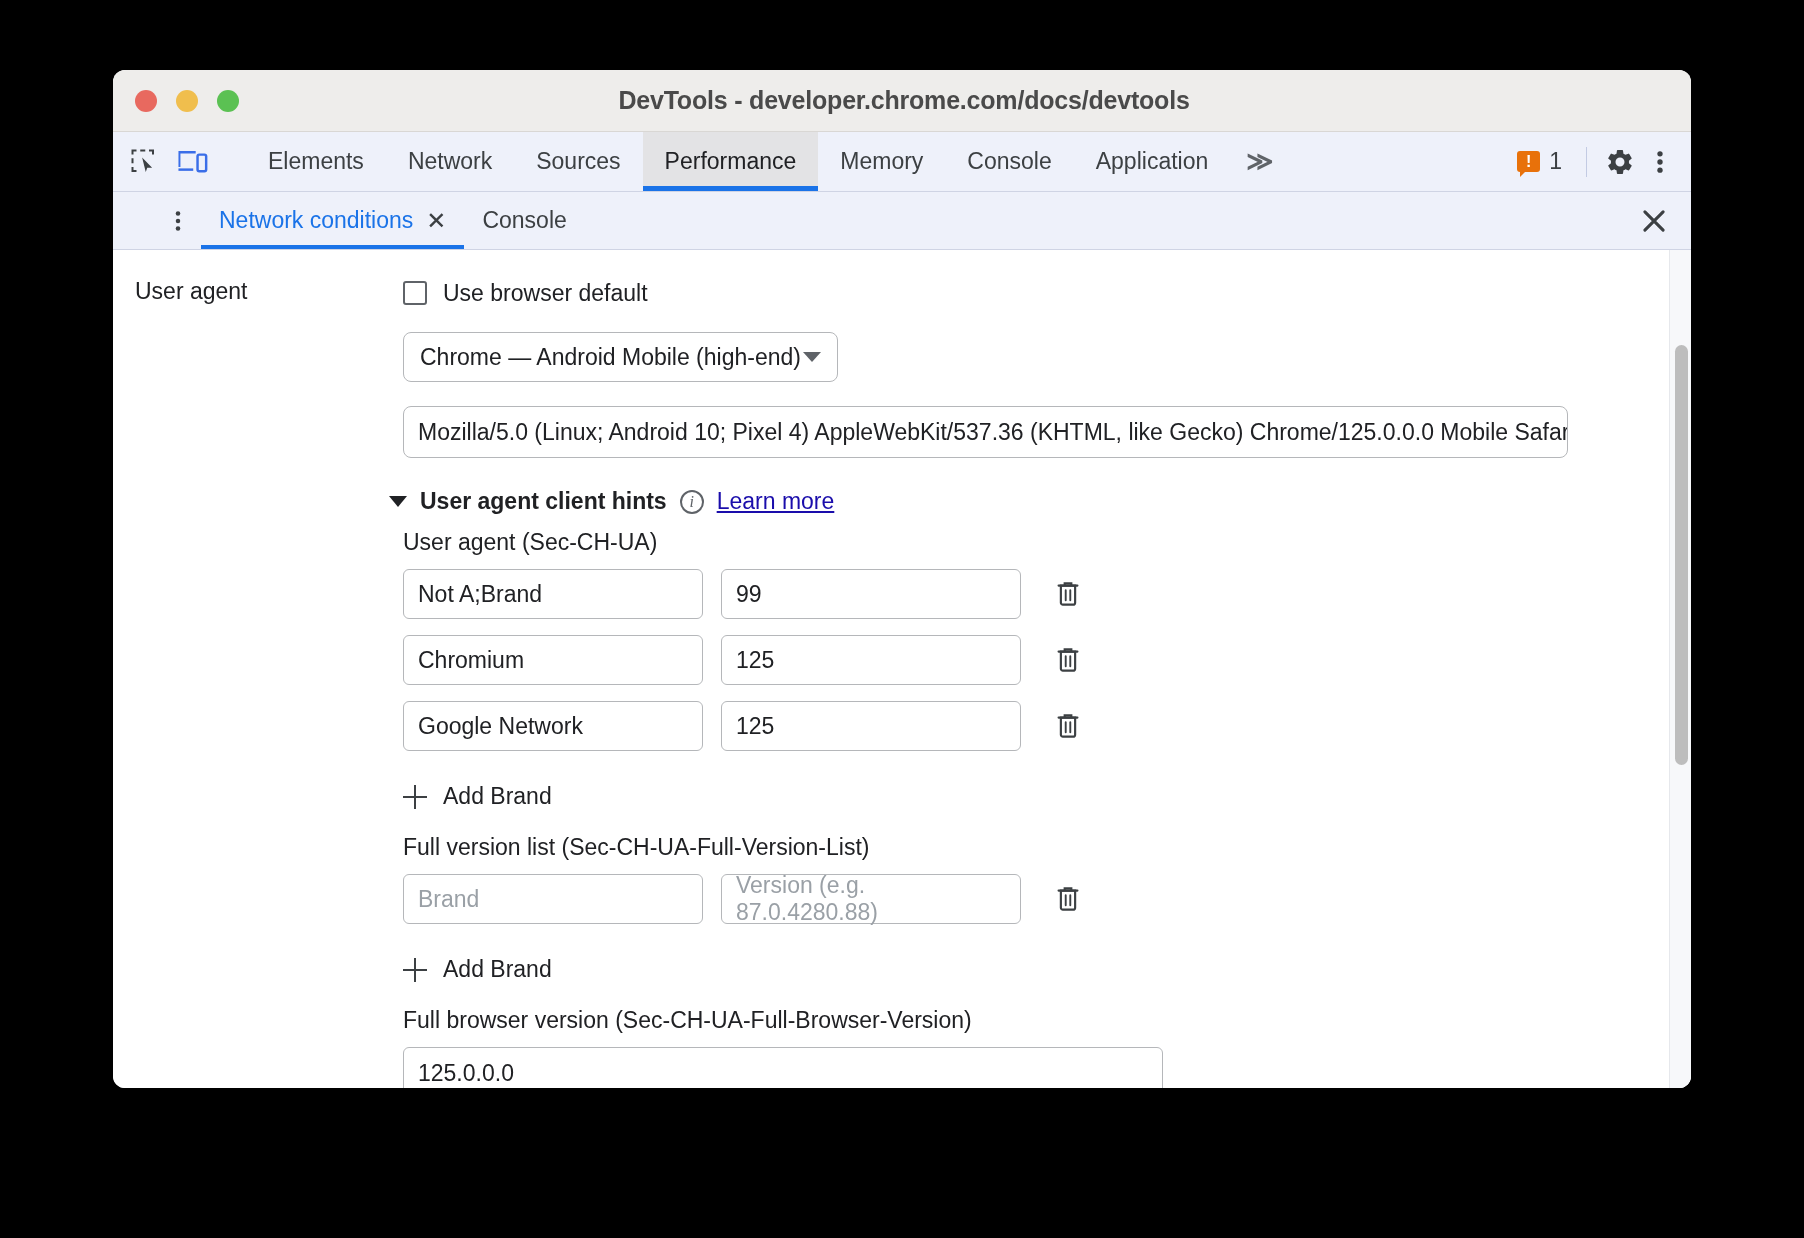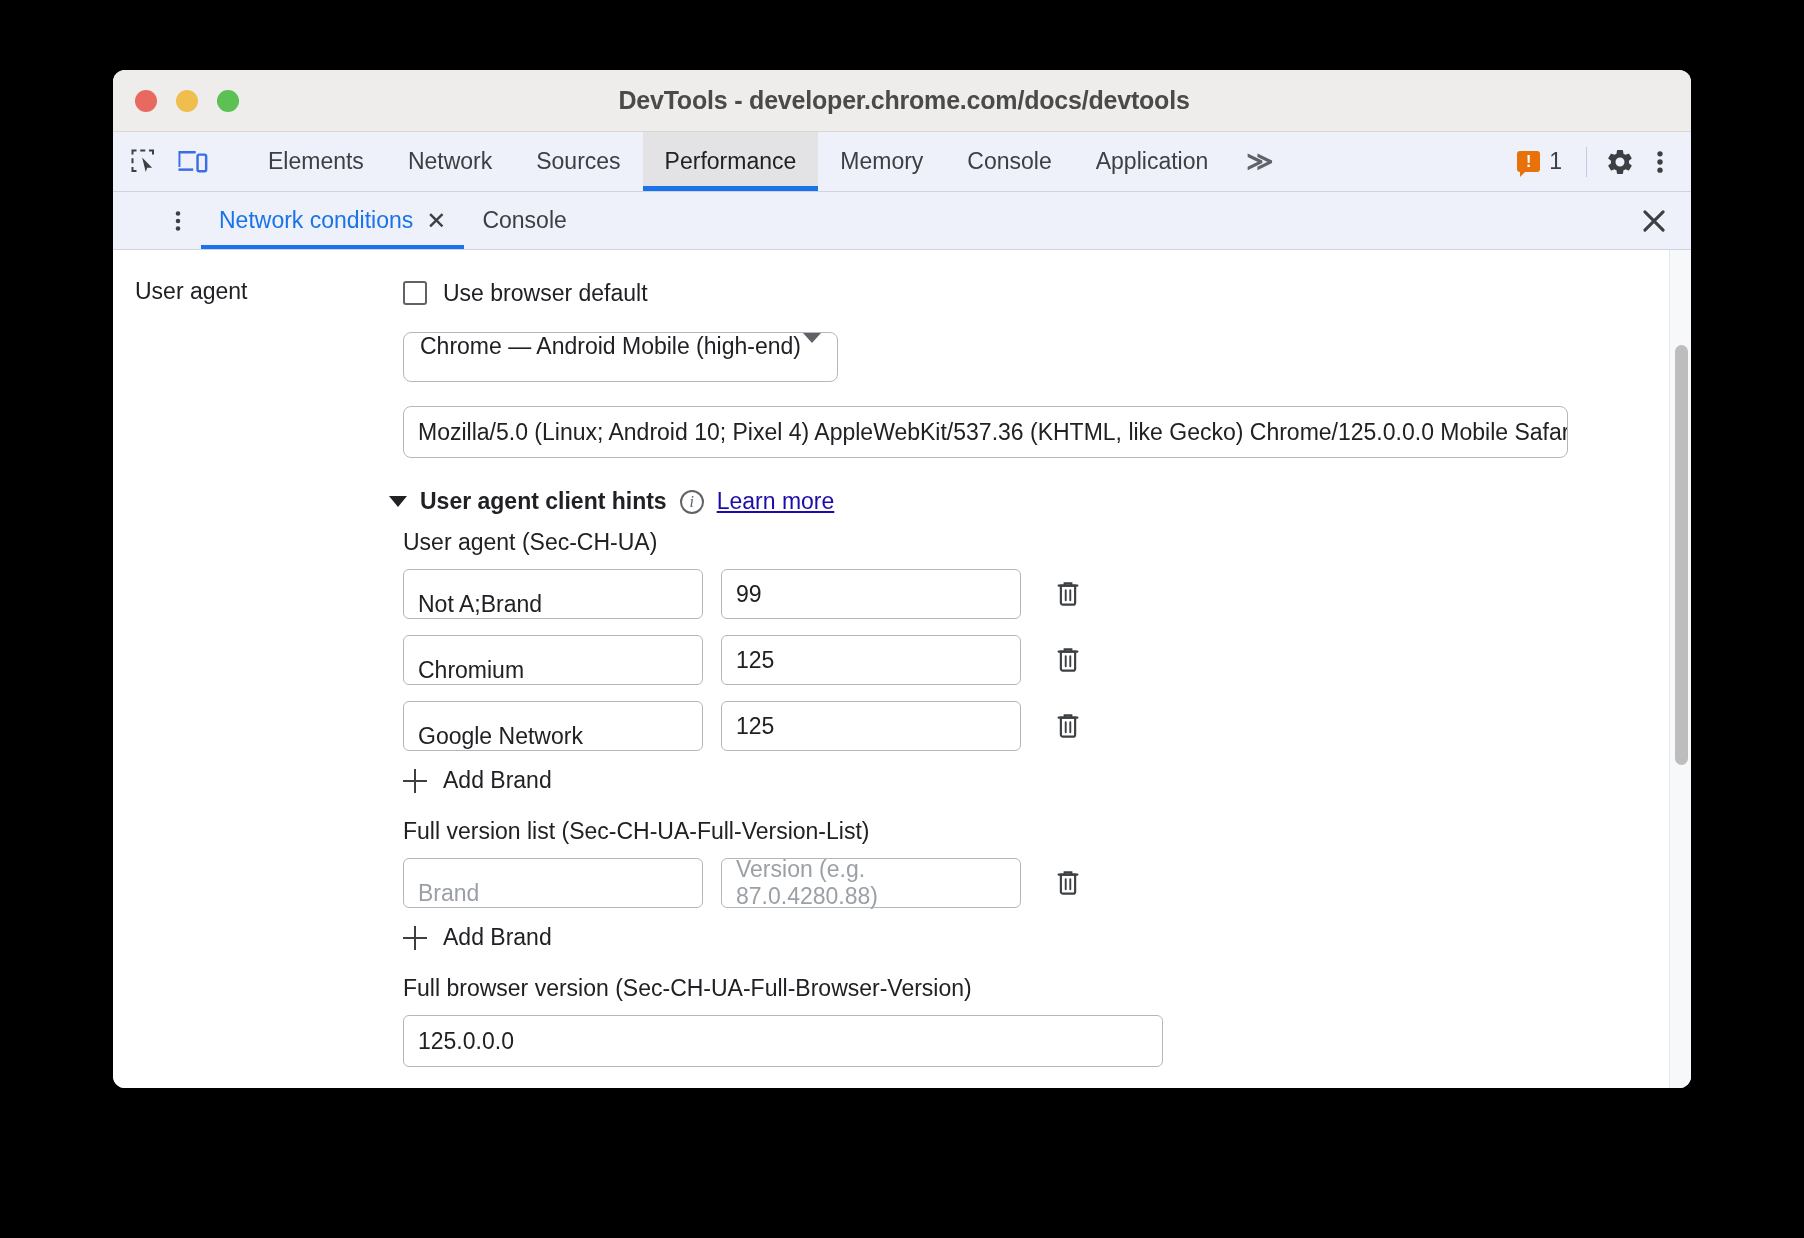--- a/index.html
+++ b/index.html
@@ -247,20 +247,21 @@
     color: #202124;
   }
 
   .select-box {
     width: 435px;
     height: 50px;
     border: 1px solid #b5b7ba;
     border-radius: 8px;
     background: #ffffff;
     display: flex;
+    align-items: center;
     padding: 0 16px;
     font-size: 23px;
     color: #202124;
     margin-bottom: 24px;
   }
   .select-caret {
     margin-left: auto;
     width: 0; height: 0;
     border-left: 9px solid transparent;
     border-right: 9px solid transparent;
@@ -333,21 +334,21 @@
     gap: 18px;
     margin-bottom: 16px;
   }
   .brand-input {
     width: 300px;
     height: 50px;
     border: 1px solid #b5b7ba;
     border-radius: 6px;
     background: #ffffff;
     display: flex;
-    align-items: flex-end;
+    align-items: center;
     padding: 0 14px;
     font-size: 23px;
     color: #202124;
   }
   .ver-input {
     width: 300px;
     height: 50px;
     border: 1px solid #b5b7ba;
     border-radius: 6px;
     background: #ffffff;
@@ -366,21 +367,21 @@
     justify-content: center;
     margin-left: 12px;
   }
 
   .add-brand {
     display: flex;
     align-items: center;
     gap: 16px;
     font-size: 23px;
     color: #202124;
-    margin: 16px 0 24px 0;
+    margin: 32px 0 24px 0;
   }
   .plus {
     position: relative;
     width: 24px; height: 24px;
     flex: 0 0 auto;
   }
   .plus::before, .plus::after {
     content: "";
     position: absolute;
     background: #3c4043;

